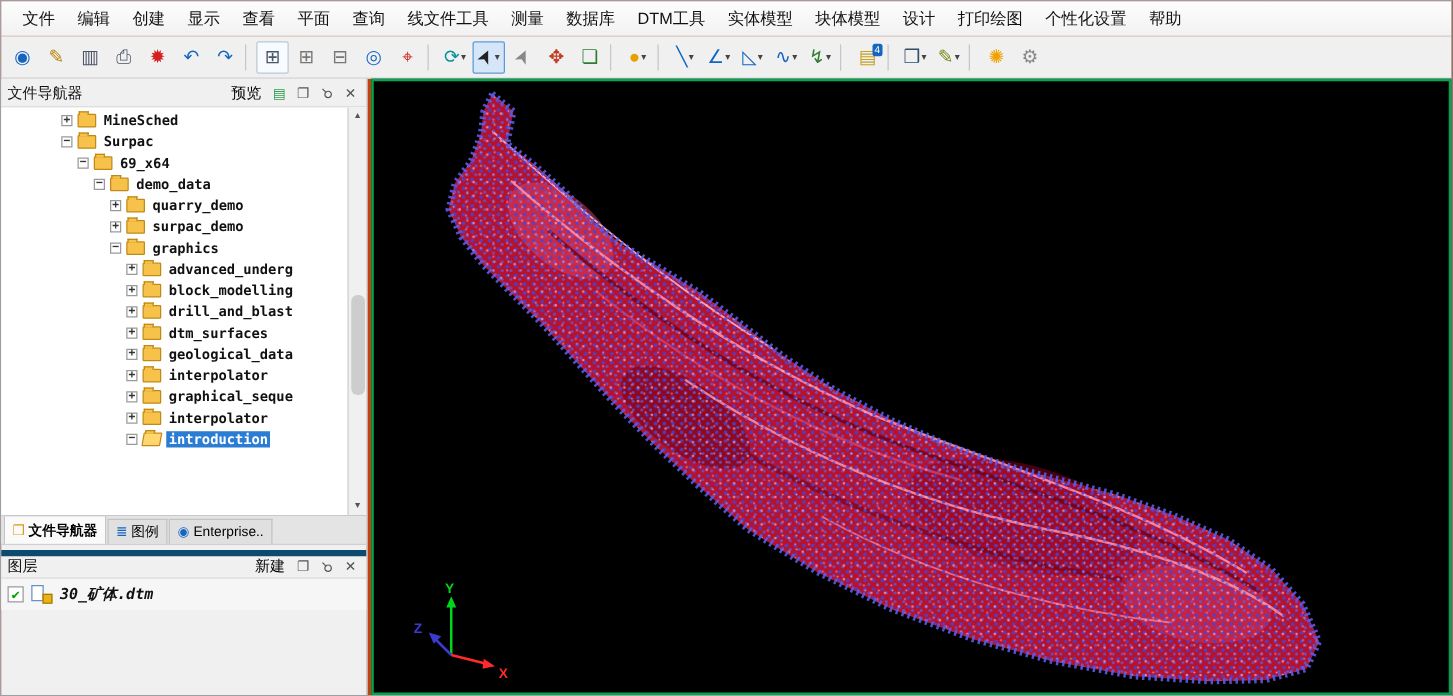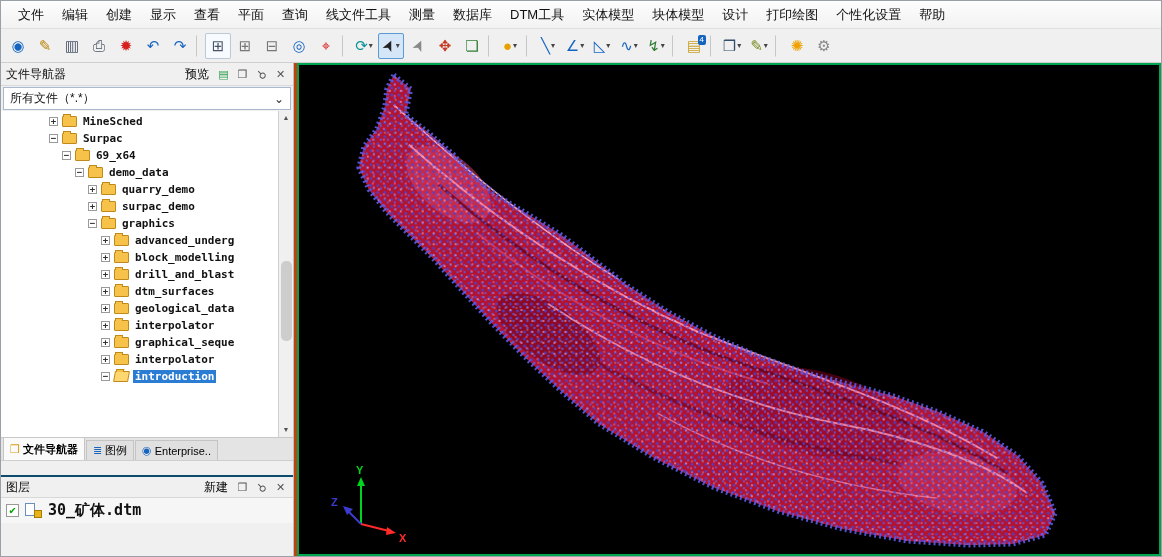--- a/index.html
+++ b/index.html
@@ -57,28 +57,28 @@
   .sb-thumb{position:absolute;top:46%;width:11px;height:80px;background:#cdcdcd;border-radius:5px}
 
   
   .ptabs{flex:0 0 23px;height:23px;display:flex;align-items:flex-end;background:#e4e4e4;border-bottom:1px solid #cfcfcf;padding:0 2px;gap:1px}
   .ptab{display:flex;align-items:center;gap:3px;padding:2px 6px;font-size:11px;height:20px;background:#e0e0e0;border:1px solid #c4c4c4;border-bottom:none;white-space:nowrap}
   .ptab.active{background:#fafafa;height:23px;font-weight:bold}
   .ptab-ico{font-size:11px}
   .ptab-label{color:#000}
 
   
-  .layers-head{margin-top:14px;border-top:2px solid #0c4a6e}
+  .layers-head{margin-top:4px;border-top:5px solid #0c4a6e}
   .layer-rows{flex:0 0 auto;background:#f6f6f6}
   .layer-row{height:25px;display:flex;align-items:center;gap:6px;padding:0 5px;font-family:"DejaVu Sans Mono",monospace;font-size:11px}
   .chk{flex:0 0 13px;width:13px;height:13px;border:1px solid #999;background:#fff;color:#00a000;font-size:11px;line-height:12px;text-align:center;font-weight:bold}
   .layer-ico{position:relative;width:17px;height:15px;flex:0 0 17px}
   .layer-ico .pg{position:absolute;left:0;top:0;width:10px;height:13px;background:#fff;border:1px solid #6a8fbf}
   .layer-ico .gd{position:absolute;right:0;bottom:0;width:8px;height:8px;background:#e8b31a;border:1px solid #a87c00}
-  .layer-row.em .l-label{font-weight:bold;font-size:15px}
+  .layer-row.em .l-label{font-weight:bold;font-style:italic;font-size:12px}
 
   
   .viewport{flex:1;position:relative;background:#000;border:2px solid #00a64f;margin-left:3px;min-width:0;overflow:hidden}
   .model-svg{position:absolute;inset:0;width:100%;height:100%}
   .axis-triad{position:absolute;left:28px;bottom:10px}
 </style>
 </head>
 <body>
 
 <div class="app" data-name="surpac-window">
@@ -323,24 +323,20 @@
       <div class="panel-head" data-name="file-navigator-header">
         <span class="ph-title" data-name="file-navigator-title">文件导航器</span>
         <span class="ph-sp" data-name="header-spacer"></span>
         <button class="ph-btn" data-name="preview-button">预览</button>
         <span class="ph-ico green" data-name="preview-icon">▤</span>
         <span class="ph-ico" data-name="float-panel-icon">❐</span>
         <span class="ph-ico pin" data-name="pin-icon">⚲</span>
         <span class="ph-ico" data-name="close-panel-icon">✕</span>
       </div>
 
-      <div class="filter" data-name="file-filter-dropdown">
-        <span data-name="file-filter-value">所有文件（*.*）</span>
-        <span class="chev" data-name="chevron-down-icon">⌄</span>
-      </div>
 
       <div class="tree-wrap" data-name="file-tree-container">
         <div class="tree" data-name="file-tree">
 
             <div class="tree-row folder" data-name="tree-item" style="padding-left: 48px;">
               <span class="exp" data-name="tree-expander-icon">+</span>
               <span class="t-ico" data-name="tree-item-icon"></span>
               <span class="t-label" data-name="tree-item-label">MineSched</span>
             </div>
 

